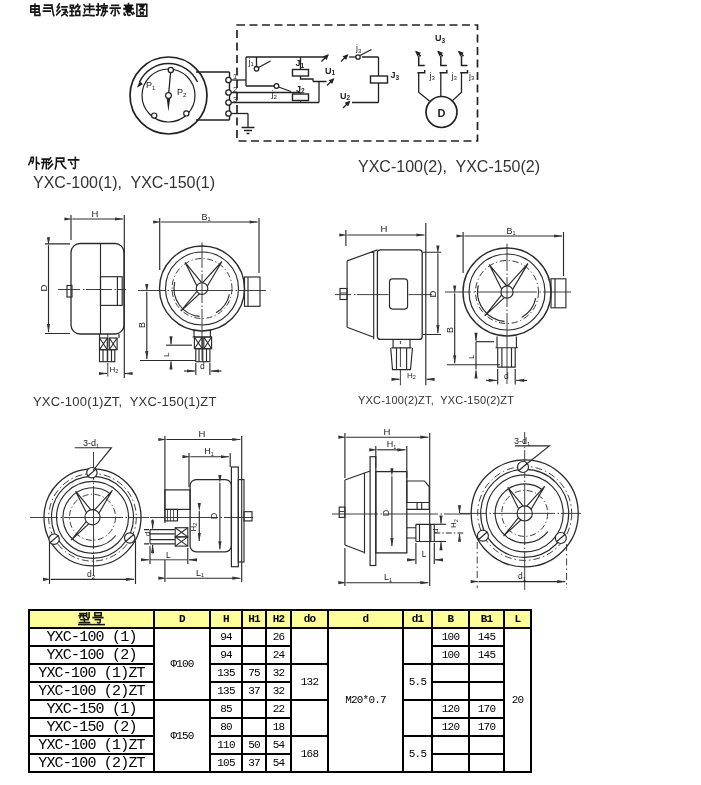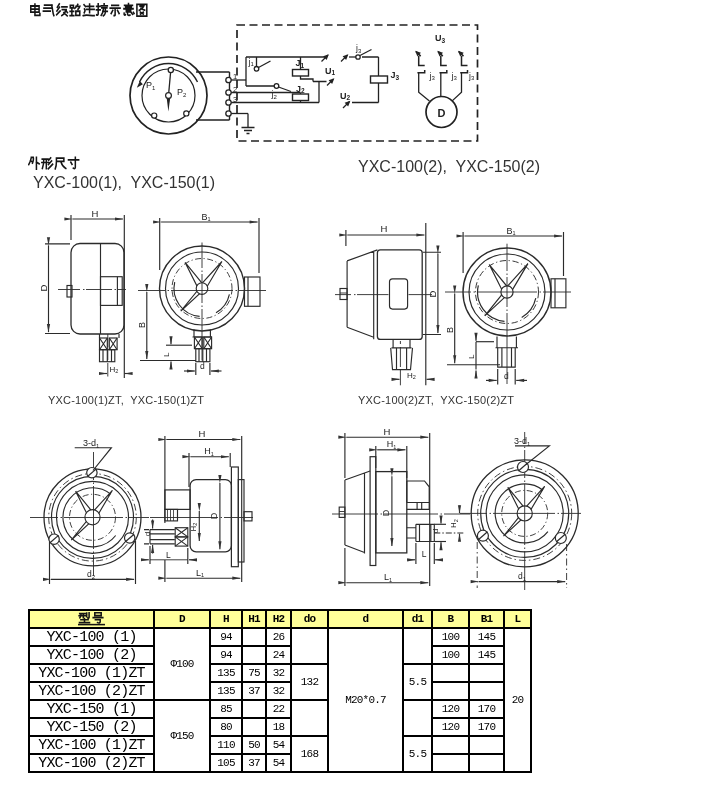--- a/index.html
+++ b/index.html
@@ -270,21 +270,21 @@
 <line x1="476" y1="341.7" x2="476" y2="369.5"></line>
 <text x="473.5" y="359" font-size="8" stroke="none" fill="#222" transform="rotate(-90 473.5 359)">L</text>
 <path d="M497.7,369 V384.4 M515.2,369 V384.4"></path>
 <line x1="486" y1="380.4" x2="496.7" y2="380.4" marker-end="url(#da)"></line>
 <line x1="527" y1="380.4" x2="516.2" y2="380.4" marker-end="url(#da)"></line>
 <text x="504" y="378.5" font-size="8.5" stroke="none" fill="#222">d</text>
 </svg>
 
 <div class="lbl" style="left:33px;top:174px">YXC-100(1),&nbsp; YXC-150(1)</div>
 <div class="lbl" style="left:358px;top:158px">YXC-100(2),&nbsp; YXC-150(2)</div>
-<div class="lbl" style="left:48px;top:394px;font-size:11px;letter-spacing:0.2px">YXC-100(1)ZT,&nbsp; YXC-150(1)ZT</div>
+<div class="lbl" style="left:33px;top:394px;font-size:13px;letter-spacing:0.2px">YXC-100(1)ZT,&nbsp; YXC-150(1)ZT</div>
 <div class="lbl" style="left:358px;top:394px;font-size:11px;letter-spacing:0.2px">YXC-100(2)ZT,&nbsp; YXC-150(2)ZT</div>
 
 <svg class="abs" style="left:28px;top:425px" width="230" height="165" viewBox="28 425 230 165" fill="none" stroke="#2b2b2b" stroke-width="1.15">
 
 <circle cx="92.5" cy="517.3" r="48.5" stroke-width="1.3"></circle>
 <circle cx="92.5" cy="517.3" r="41"></circle>
 <circle cx="92.5" cy="517.3" r="36"></circle>
 <circle cx="92.5" cy="517.3" r="43.8" stroke-width="0.9" stroke-dasharray="7 3 1.5 3"></circle>
 <use href="#faceZ" x="92.5" y="517.3"></use>
 <path d="M30,517.5 H58 M64,517.5 H123 M129,517.5 H149 M60.5,517.5 H62 M125.5,517.5 H127" stroke-width="0.9"></path>

